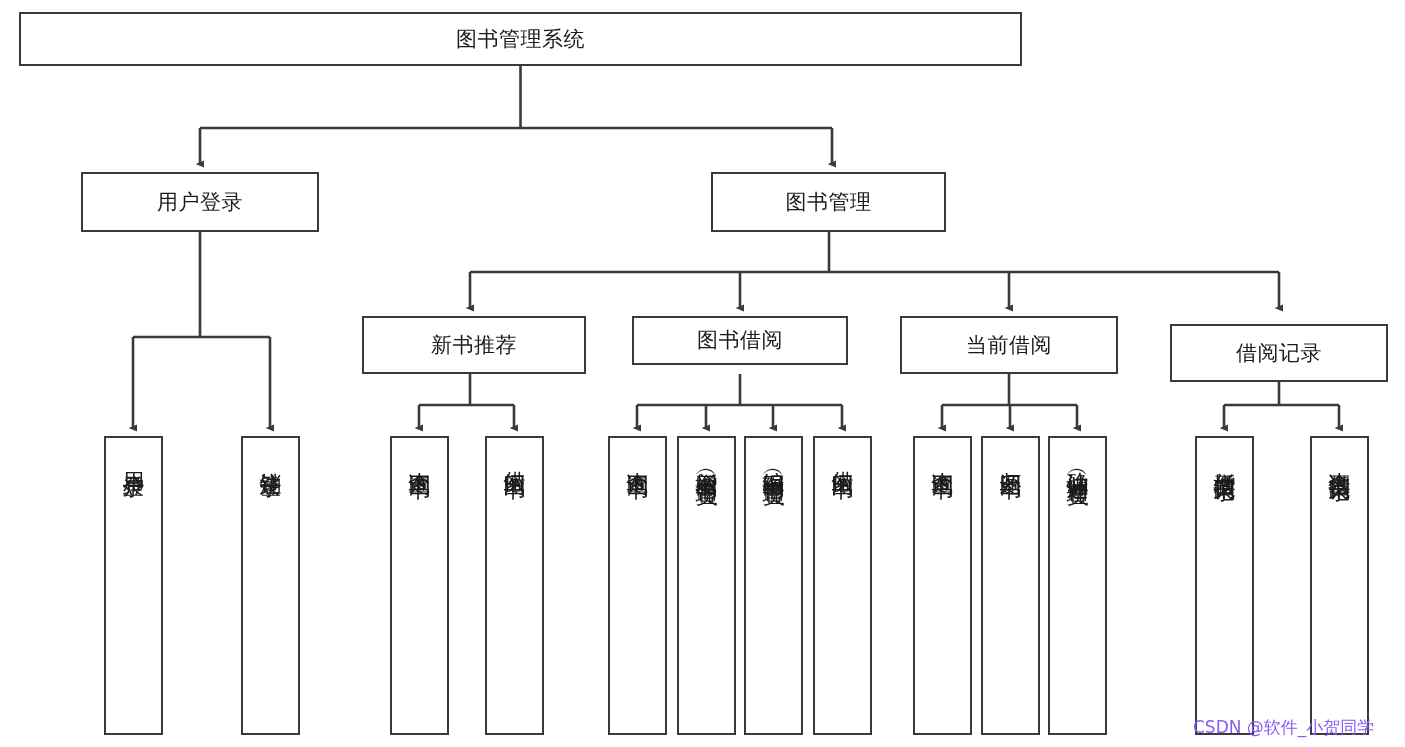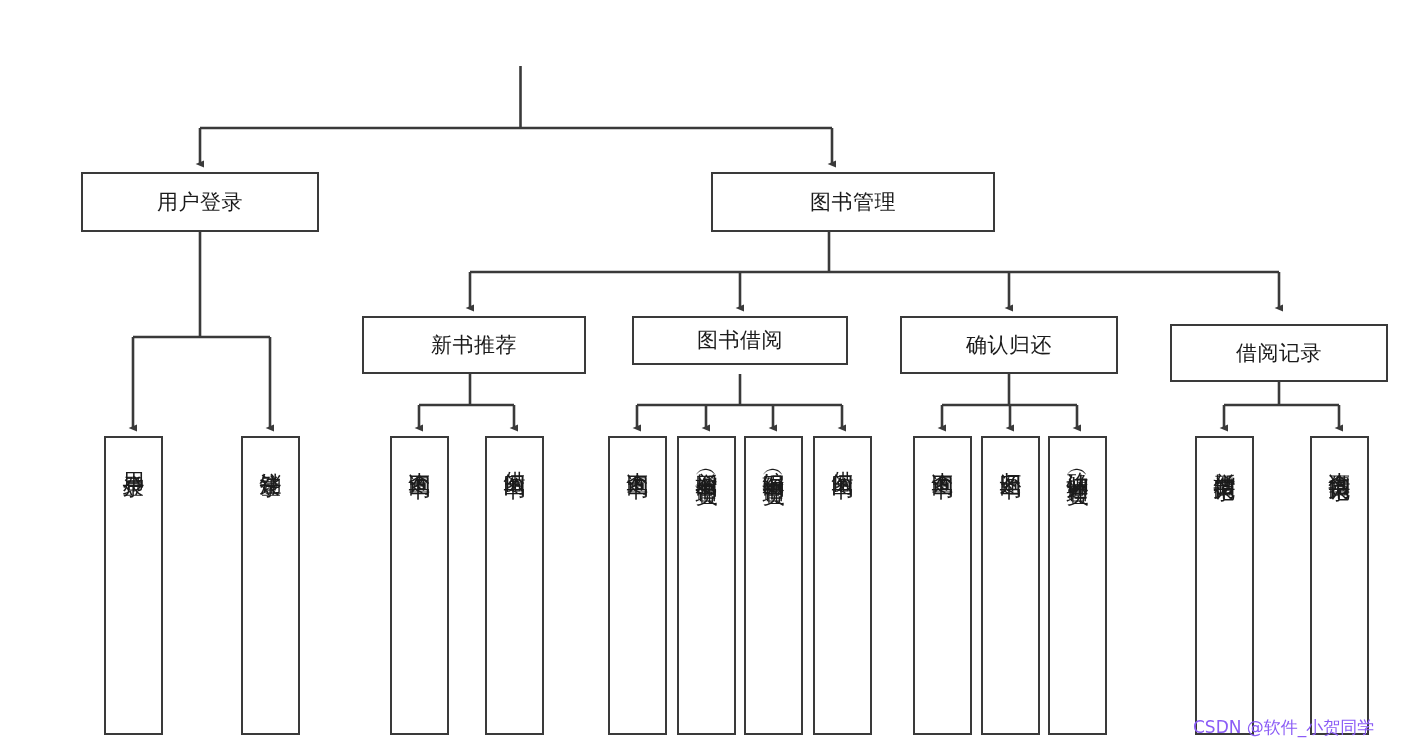--- a/index.html
+++ b/index.html
@@ -117,36 +117,39 @@
       <path d="M 1010 405 L 1010 428" marker-end="url(#arrowhead)"></path>
       <path d="M 1077 405 L 1077 428" marker-end="url(#arrowhead)"></path>
 
       <path d="M 1279 374 L 1279 405"></path>
       <path d="M 1224 405 L 1339 405"></path>
       <path d="M 1224 405 L 1224 428" marker-end="url(#arrowhead)"></path>
       <path d="M 1339 405 L 1339 428" marker-end="url(#arrowhead)"></path>
     </g>
   </svg>
 
+  <div class="node horizontal" style="left: 19px; top: 12px; width: 1003px; height: 54px;">
+    <span class="node-label">图书管理系统</span>
+  </div>
 
   <div class="node horizontal" style="left: 81px; top: 172px; width: 238px; height: 60px;">
     <span class="node-label">用户登录</span>
   </div>
-  <div class="node horizontal" style="left: 711px; top: 172px; width: 284px; height: 60px;">
+  <div class="node horizontal" style="left: 711px; top: 172px; width: 235px; height: 60px;">
     <span class="node-label">图书管理</span>
   </div>
 
   <div class="node horizontal" style="left: 362px; top: 316px; width: 224px; height: 58px;">
     <span class="node-label">新书推荐</span>
   </div>
   <div class="node horizontal" style="left: 632px; top: 316px; width: 216px; height: 49px;">
     <span class="node-label">图书借阅</span>
   </div>
   <div class="node horizontal" style="left: 900px; top: 316px; width: 218px; height: 58px;">
-    <span class="node-label">确认归还</span>
+    <span class="node-label">当前借阅</span>
   </div>
   <div class="node horizontal" style="left: 1170px; top: 316px; width: 218px; height: 58px; margin-top: 8px;">
     <span class="node-label">借阅记录</span>
   </div>
 
   <div class="node vertical" style="left: 104px; top: 436px; width: 59px; height: 299px;">
     <span class="node-label">用户登录</span>
   </div>
   <div class="node vertical" style="left: 241px; top: 436px; width: 59px; height: 299px;">
     <span class="node-label">注销登录</span>

